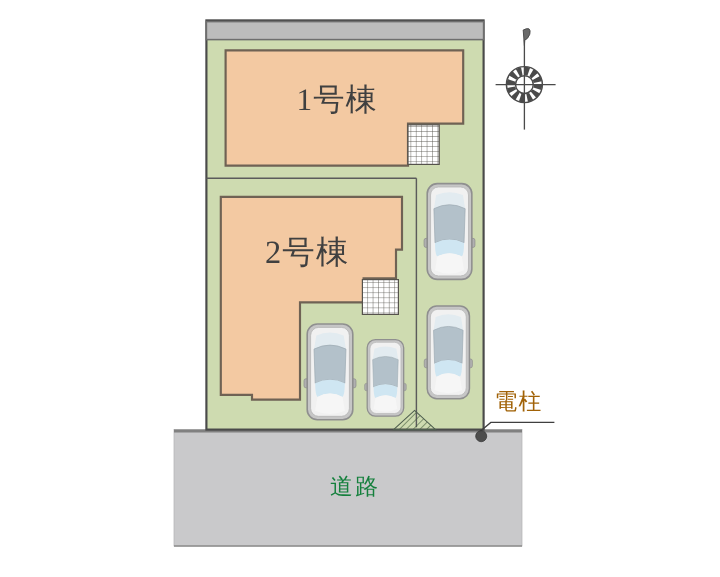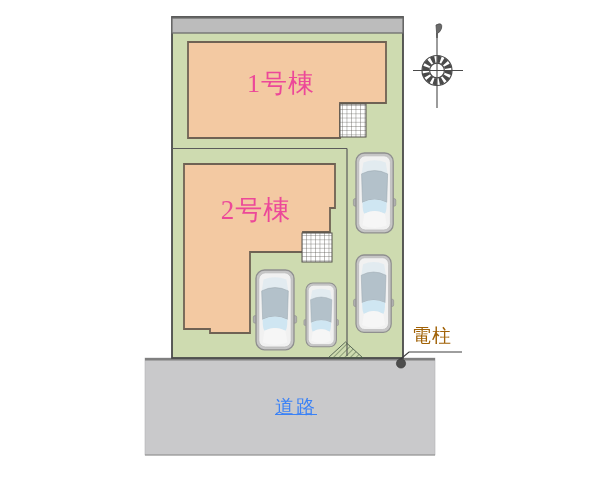--- a/index.html
+++ b/index.html
@@ -4,28 +4,27 @@
 <style>
   html,body{margin:0;padding:0;background:#ffffff;}
   .canvas{
     position:relative;
     width:600px;height:481px;
     background:#ffffff;
     overflow:hidden;
     font-family:"Liberation Serif","DejaVu Serif",serif;
   }
   .canvas svg{position:absolute;left:0;top:0;}
-  .lbl{position:absolute;color:#ec4899;white-space:nowrap;line-height:1.1;}
+  .lbl{position:absolute;color:#404040;white-space:nowrap;line-height:1.1;}
   .lbl-b1{left:281px;top:70px;transform:translateX(-50%);font-size:26px;letter-spacing:1px;}
   .lbl-b2{left:256px;top:196px;transform:translateX(-50%);font-size:27px;letter-spacing:1px;}
   .lbl-road{
     left:296px;top:397px;transform:translateX(-50%);
-    font-size:19px;color:#3b82f6;letter-spacing:2px;
+    font-size:19px;color:#15803d;letter-spacing:2px;
     font-family:"Liberation Sans","DejaVu Sans",sans-serif;
-    text-decoration:underline;
   }
   .lbl-pole{left:412px;top:326px;font-size:19px;color:#a16207;letter-spacing:1px;}
 </style>
 </head>
 <body>
 
 <div class="canvas">
 
   <svg width="600" height="481" viewBox="0 0 600 481">
     <defs>

